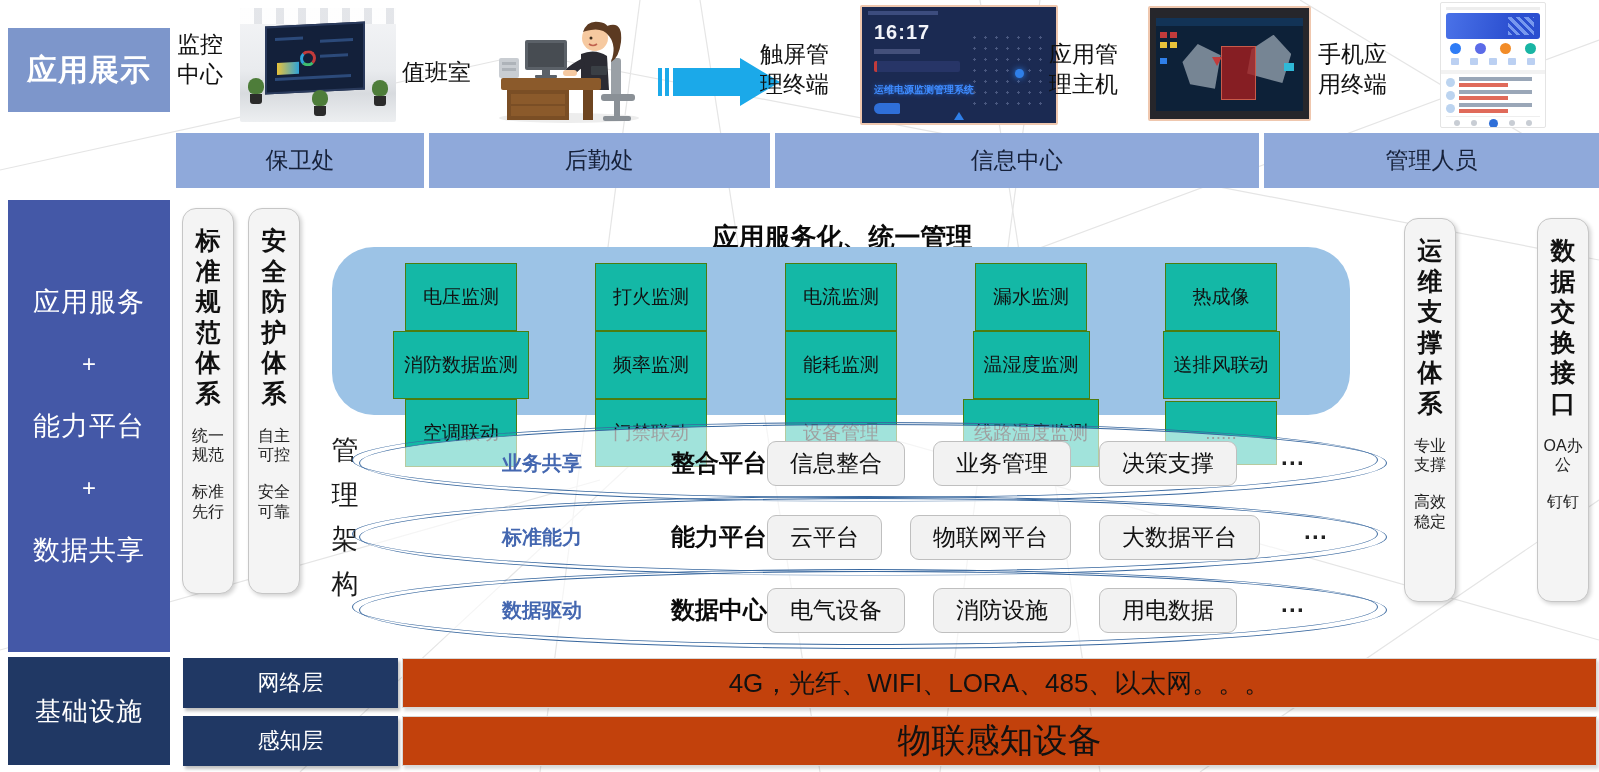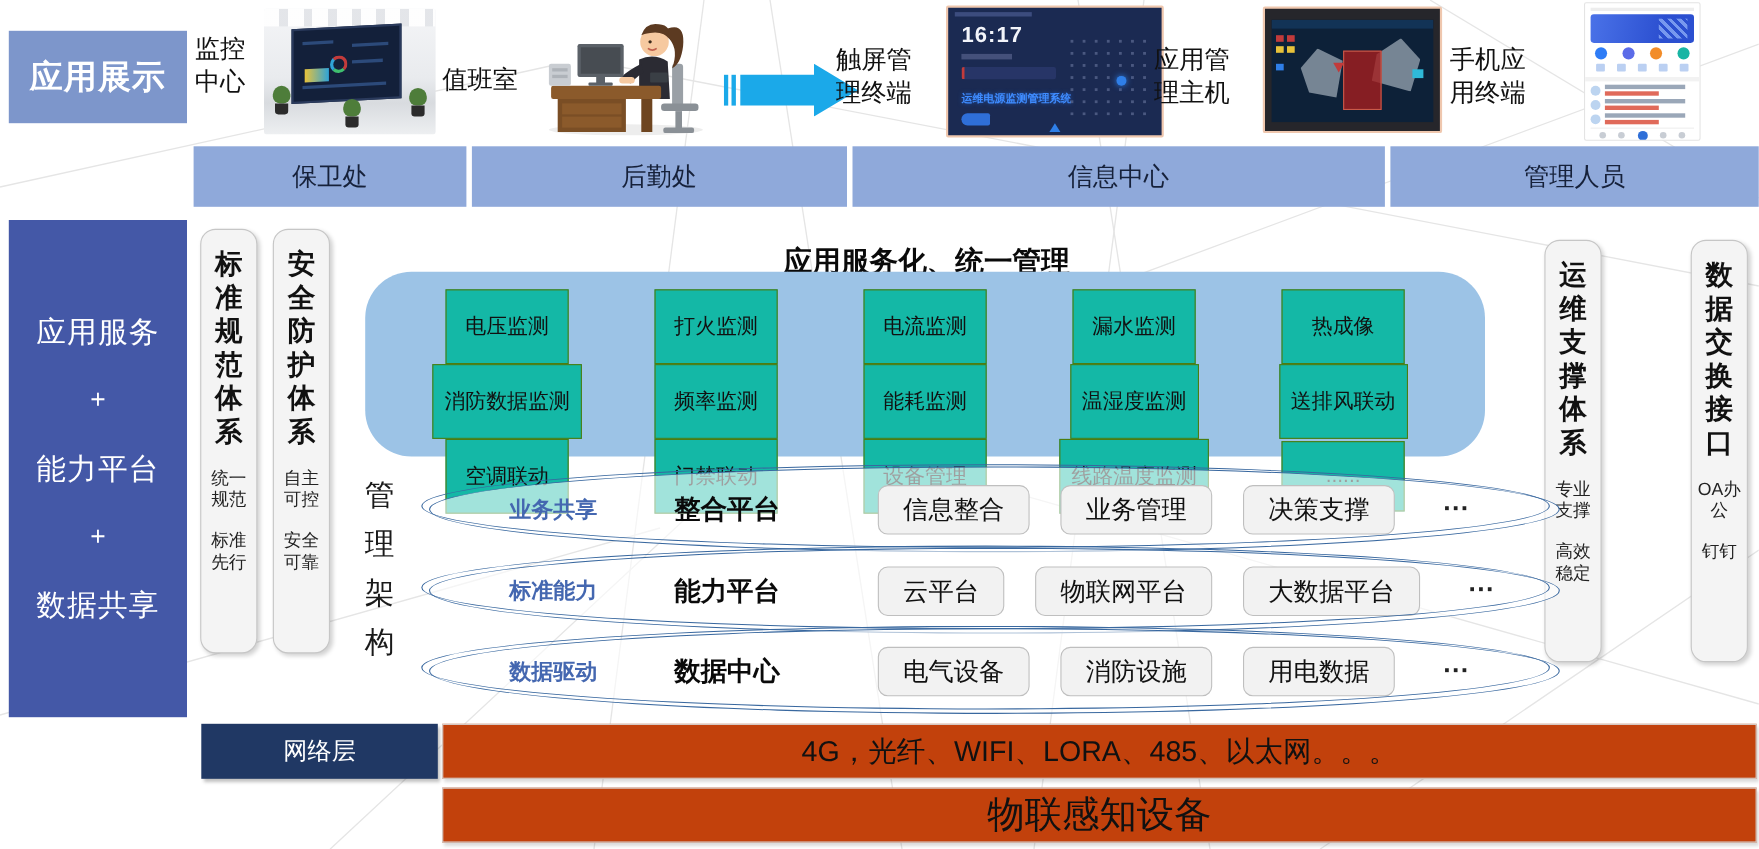--- a/index.html
+++ b/index.html
@@ -117,22 +117,22 @@
 
   
   .services-title { left:335px; top:220px; width:1015px; text-align:center; font-size:26px; font-weight:bold; color:#0A0A0A; }
   .services-box { left:332px; top:247px; width:1018px; height:168px; background:#9CC3E6; border-radius:42px;
     display:grid; grid-template-columns:repeat(5,1fr); align-items:center; justify-items:center; padding:16px 34px; }
   .svc-pill { background:#14b8a6; border:1px solid #4d7c0f; min-width:112px; padding:20px 10px;
     font-size:19px; color:#111; text-align:center; white-space:nowrap; }
 
   
   .mgmt-label { left:330px; top:428px; width:30px; font-size:27px; color:#1A1A1A; line-height:1.65; text-align:center; }
-  .arch-ellipse { position:absolute; left:390px; width:1028px; height:78px; border:1.6px solid #39689F; border-radius:50%;
-    display:flex; align-items:center; padding-left:72px; background:rgba(255,255,255,.6); z-index:1; }
+  .arch-ellipse { position:absolute; left:359px; width:1028px; height:78px; border:1.6px solid #39689F; border-radius:50%;
+    display:flex; align-items:center; padding-left:72px; background:rgba(255,255,255,.6); z-index:1;text-align:right; }
   .arch-ellipse::before { content:""; position:absolute; inset:-3px 8px 3px -8px; border:1.2px solid #39689F; border-radius:50%; pointer-events:none; }
   .e1 { top:424px; } .e2 { top:498px; } .e3 { top:571px; }
   .arch-tag { width:150px; font-size:20px; font-weight:bold; color:#4467B0; flex:none; }
   .arch-platform { width:185px; font-size:24px; font-weight:bold; color:#0A0A0A; flex:none; }
   .arch-pills { display:flex; align-items:center; gap:28px; }
   .arch-pill { background:#F2F2F2; border:1px solid #BFBFBF; border-radius:9px; padding:6px 22px;
     font-size:23px; color:#111; white-space:nowrap; }
   .arch-more { font-size:24px; font-weight:bold; color:#222; margin-left:16px; }
 </style>
 </head>
@@ -392,17 +392,19 @@
     <div class="arch-tag">数据驱动</div>
     <div class="arch-platform">数据中心</div>
     <div class="arch-pills">
       <div class="arch-pill">电气设备</div>
       <div class="arch-pill">消防设施</div>
       <div class="arch-pill">用电数据</div>
       <div class="arch-more">···</div>
     </div>
   </div>
 
+  <div class="layer infra-box">基础设施</div>
   <div class="layer layer-label net-label">网络层</div>
   <div class="layer layer-bar net-bar">4G，光纤、WIFI、LORA、485、以太网。。。</div>
+  <div class="layer layer-label sense-label">感知层</div>
   <div class="layer layer-bar sense-bar">物联感知设备</div>
 
 </div>
 
 </body></html>

